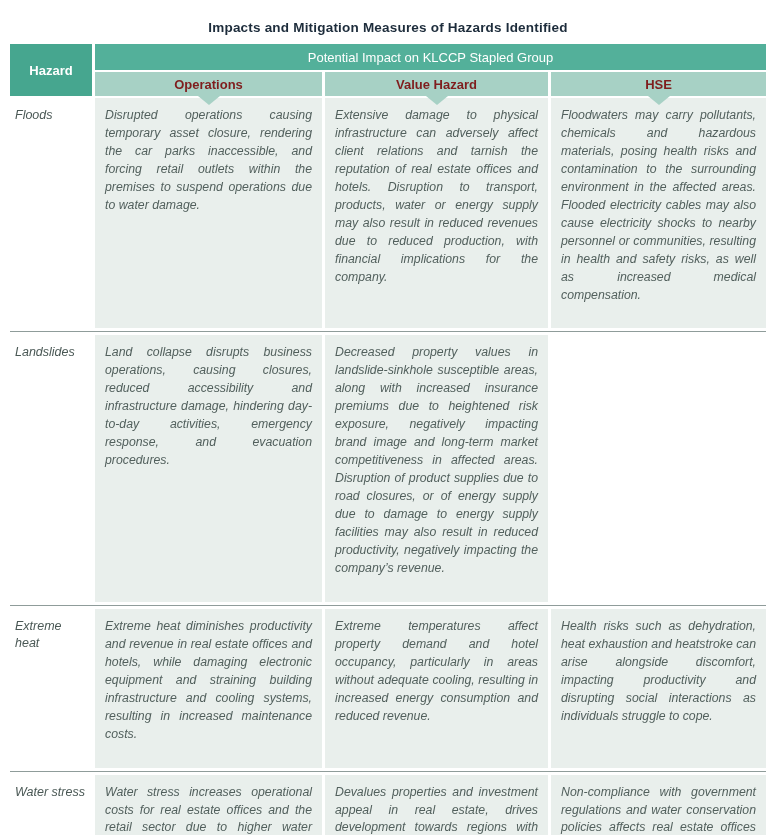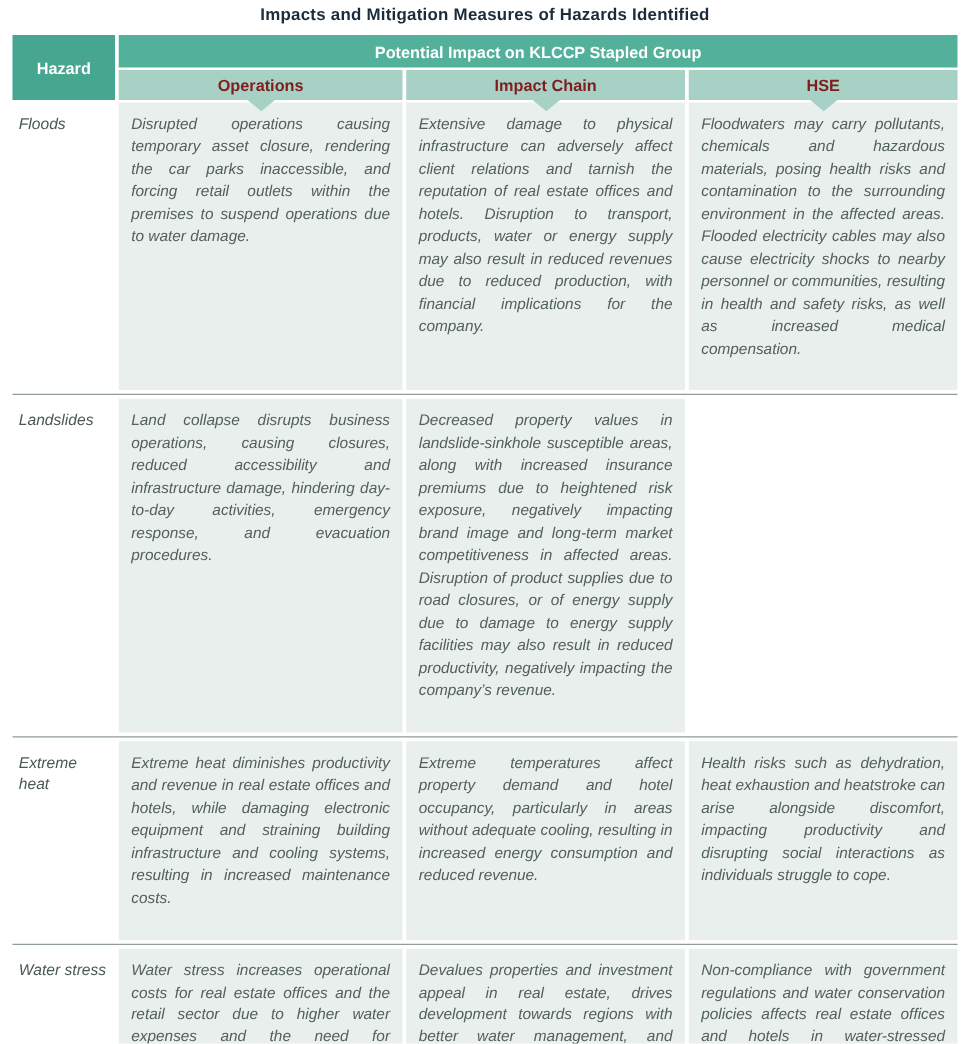--- a/index.html
+++ b/index.html
@@ -8,21 +8,21 @@
     background: #ffffff;
     font-family: "Liberation Sans", sans-serif;
   }
   .page {
     width: 776px;
     height: 835px;
     background: #ffffff;
     overflow: hidden;
   }
   .title {
-    margin-top: 4px;
+    margin-top: 20px;
     text-align: center;
     font-size: 13.5px;
     font-weight: bold;
     color: #1d2c3b;
     letter-spacing: 0.2px;
   }
   .table {
     width: 756px;
     margin: 9px auto 0 auto;
   }
@@ -45,21 +45,21 @@
     font-size: 13px;
     display: flex;
     align-items: center;
     justify-content: center;
   }
   .group-head {
     grid-row: 1;
     grid-column: 2 / 5;
     background: #53b09a;
     color: #ffffff;
-    font-weight: bold;
+    font-weight: normal;
     font-size: 13px;
     display: flex;
     align-items: center;
     justify-content: center;
   }
   .sub-head {
     grid-row: 2;
     background: #a7d1c5;
     color: #7f1d1d;
     font-weight: bold;
@@ -115,21 +115,21 @@
 <div class="page">
 
   <div class="title">Impacts and Mitigation Measures of Hazards Identified</div>
 
   <div class="table">
 
     <div class="grid thead">
       <div class="hazard-head">Hazard</div>
       <div class="group-head">Potential Impact on KLCCP Stapled Group</div>
       <div class="sub-head">Operations</div>
-      <div class="sub-head">Impact Chain</div>
+      <div class="sub-head">Value Hazard</div>
       <div class="sub-head">HSE</div>
     </div>
 
     <div class="grid row r0">
       <div class="cell-hazard">Floods</div>
       <div class="cell-body">Disrupted operations causing temporary asset closure, rendering the car parks inaccessible, and forcing retail outlets within the premises to suspend operations due to water damage.</div>
       <div class="cell-body">Extensive damage to physical infrastructure can adversely affect client relations and tarnish the reputation of real estate offices and hotels. Disruption to transport, products, water or energy supply may also result in reduced revenues due to reduced production, with financial implications for the company.</div>
       <div class="cell-body">Floodwaters may carry pollutants, chemicals and hazardous materials, posing health risks and contamination to the surrounding environment in the affected areas. Flooded electricity cables may also cause electricity shocks to nearby personnel or communities, resulting in health and safety risks, as well as increased medical compensation.</div>
     </div>
     <hr class="divider">

